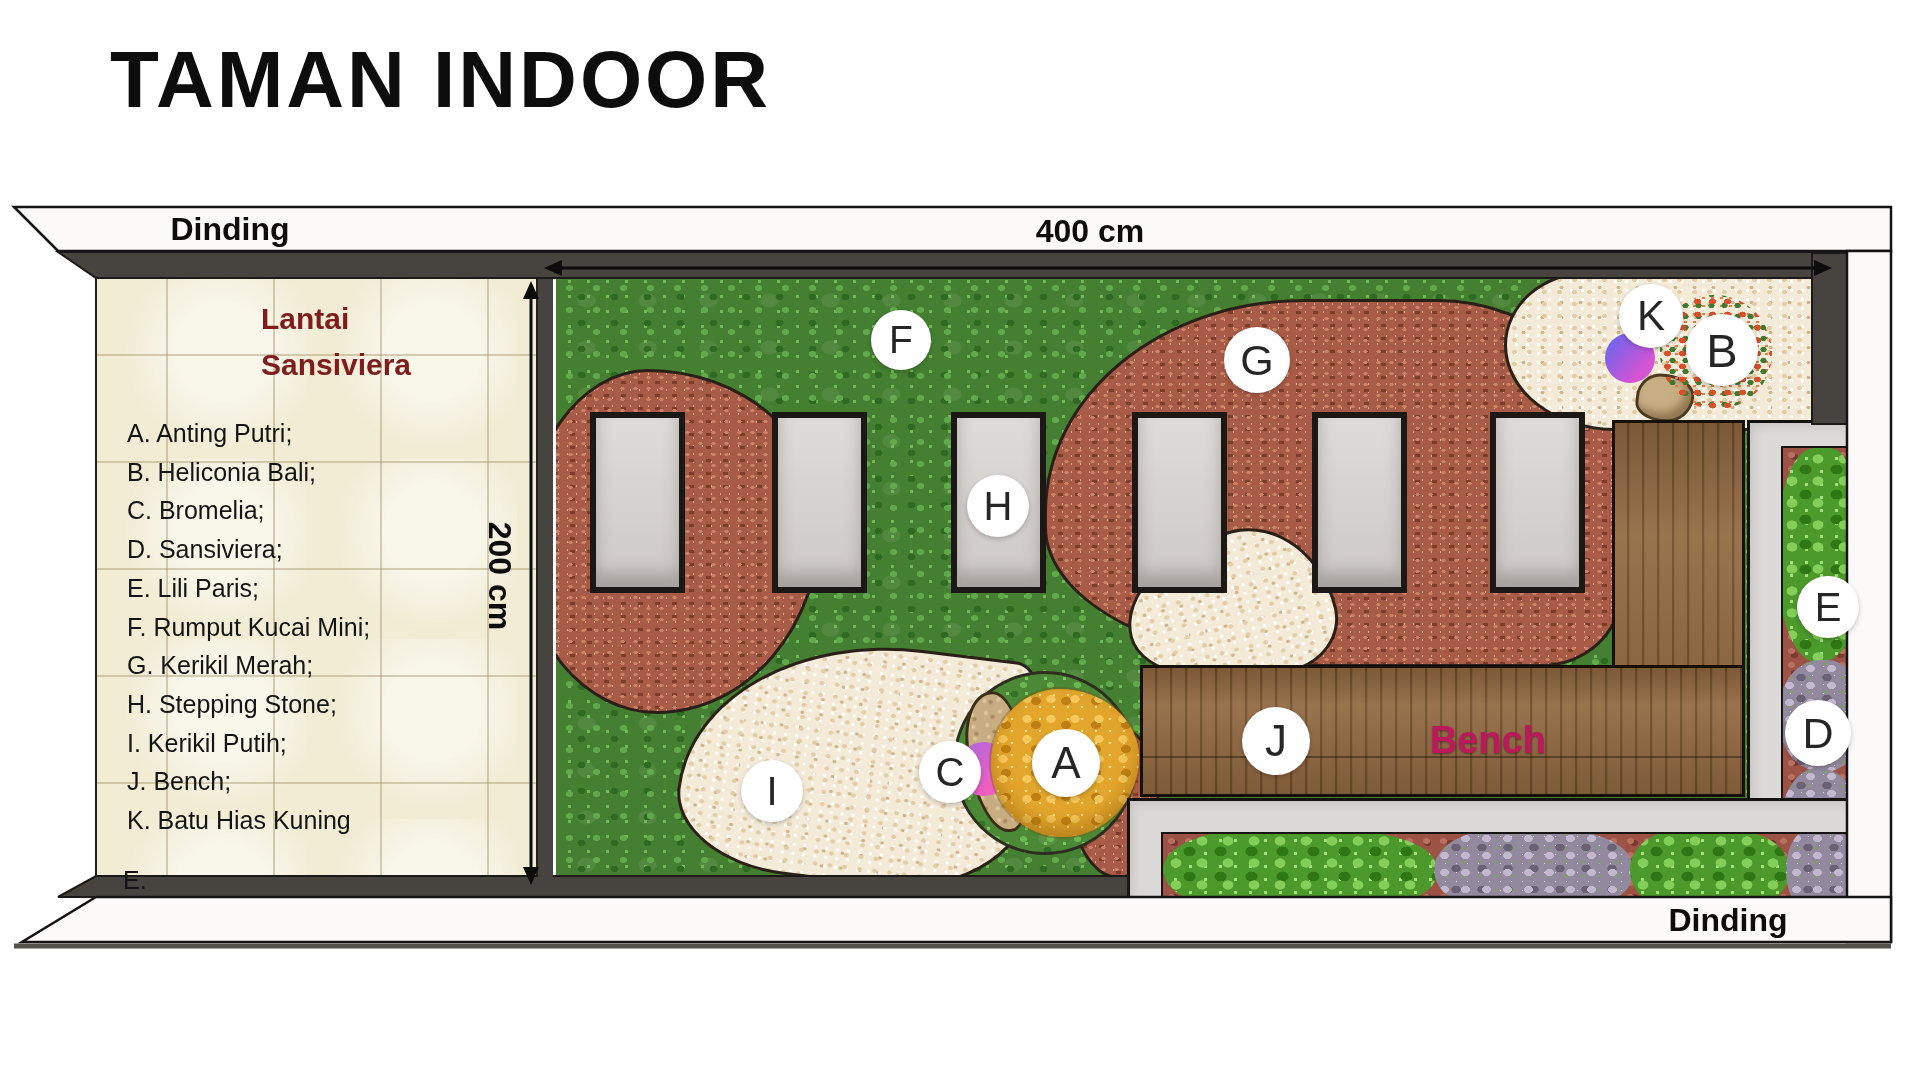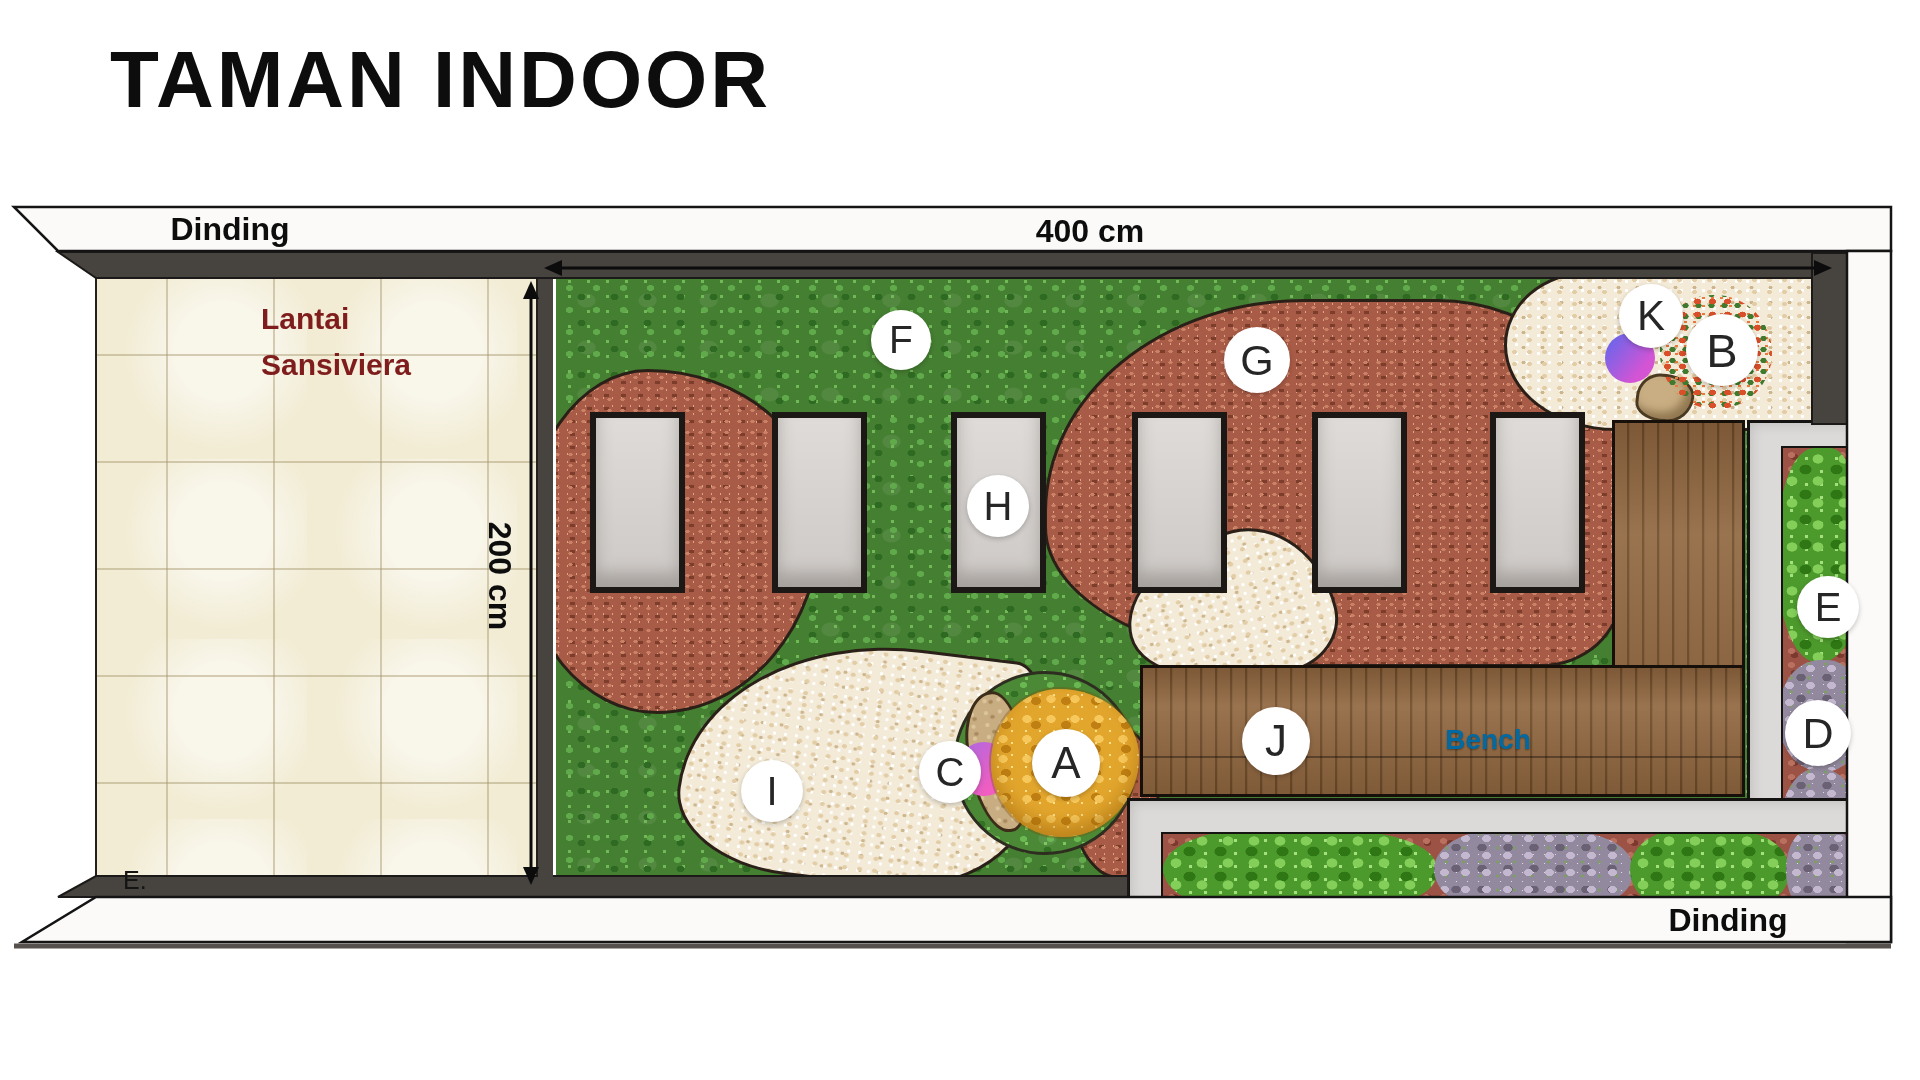--- a/index.html
+++ b/index.html
@@ -128,22 +128,22 @@
   #walls{left:0;top:0;z-index:4;pointer-events:none;}
 
   
   .lbl{position:absolute;transform:translate(-50%,-50%);font-weight:700;font-size:32px;color:#0d0d0d;
        white-space:nowrap;z-index:5;}
   #lbl-200{transform:translate(-50%,-50%) rotate(90deg);}
   #floorhead{left:336px;top:288px;transform:translateX(-50%);text-align:left;font-weight:700;
       font-size:30px;line-height:46px;color:#7f1d1d;z-index:5;margin-top:8px;}
   #legend{left:127px;top:414px;font-size:25px;line-height:38.7px;color:#141414;z-index:5;white-space:pre;}
   #cutoff{left:123px;top:866px;font-size:25px;color:#141414;z-index:5;}
-  #benchlbl{left:1488px;top:740px;transform:translate(-50%,-50%);color:#0369a1;font-weight:700;
-      font-size:28px;z-index:5;text-shadow:0 1px 2px rgba(0,0,0,.4);}
+  #benchlbl{left:1488px;top:740px;transform:translate(-50%,-50%);color:#be185d;font-weight:700;
+      font-size:38px;z-index:5;text-shadow:0 1px 2px rgba(0,0,0,.4);}
 
   
   #markers{left:0;top:0;width:100%;height:100%;z-index:6;pointer-events:none;}
   .mk{position:absolute;background:#fff;border-radius:50%;display:flex;align-items:center;
       justify-content:center;color:#262626;font-weight:400;
       box-shadow:0 2px 5px rgba(0,0,0,.22);transform:translate(-50%,-50%);}
 </style>
 </head>
 <body>
 
@@ -218,20 +218,31 @@
   <div class="lbl" style="left:230px;top:229px">Dinding</div>
   <div class="lbl" style="left:1090px;top:231px">400 cm</div>
   <div class="lbl" style="left:1728px;top:920px">Dinding</div>
   <div class="lbl" id="lbl-200" style="left:499px;top:576px">200 cm</div>
 
   <div class="abs" id="floorhead">
     <div>Lantai</div>
     <div>Sansiviera</div>
   </div>
 
+  <div class="abs" id="legend">A. Anting Putri;
+B. Heliconia Bali;
+C. Bromelia;
+D. Sansiviera;
+E. Lili Paris;
+F. Rumput Kucai Mini;
+G. Kerikil Merah;
+H. Stepping Stone;
+I. Kerikil Putih;
+J. Bench;
+K. Batu Hias Kuning</div>
   <div class="abs" id="cutoff">E.</div>
   <div class="abs" id="benchlbl">Bench</div>
 
   <div class="abs" id="markers">
       <div class="mk" style="left: 901px; top: 340px; height: 60px; width: 60px; font-size: 39px;">F</div>
       <div class="mk" style="left: 1257px; top: 360px; height: 66px; width: 66px; font-size: 43px;">G</div>
       <div class="mk" style="left: 998px; top: 506px; height: 62px; width: 62px; font-size: 40px;">H</div>
       <div class="mk" style="left: 772px; top: 791px; height: 62px; width: 62px; font-size: 40px;">I</div>
       <div class="mk" style="left: 950px; top: 772px; height: 62px; width: 62px; font-size: 40px;">C</div>
       <div class="mk" style="left: 1066px; top: 763px; height: 68px; width: 68px; font-size: 44px;">A</div>

